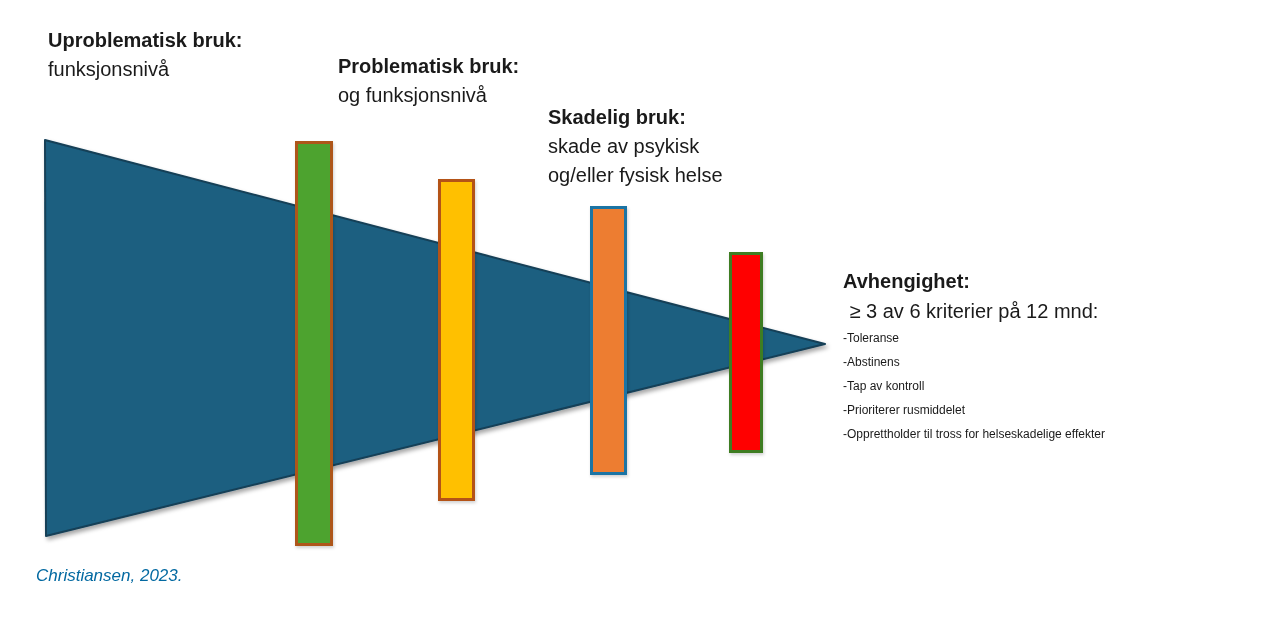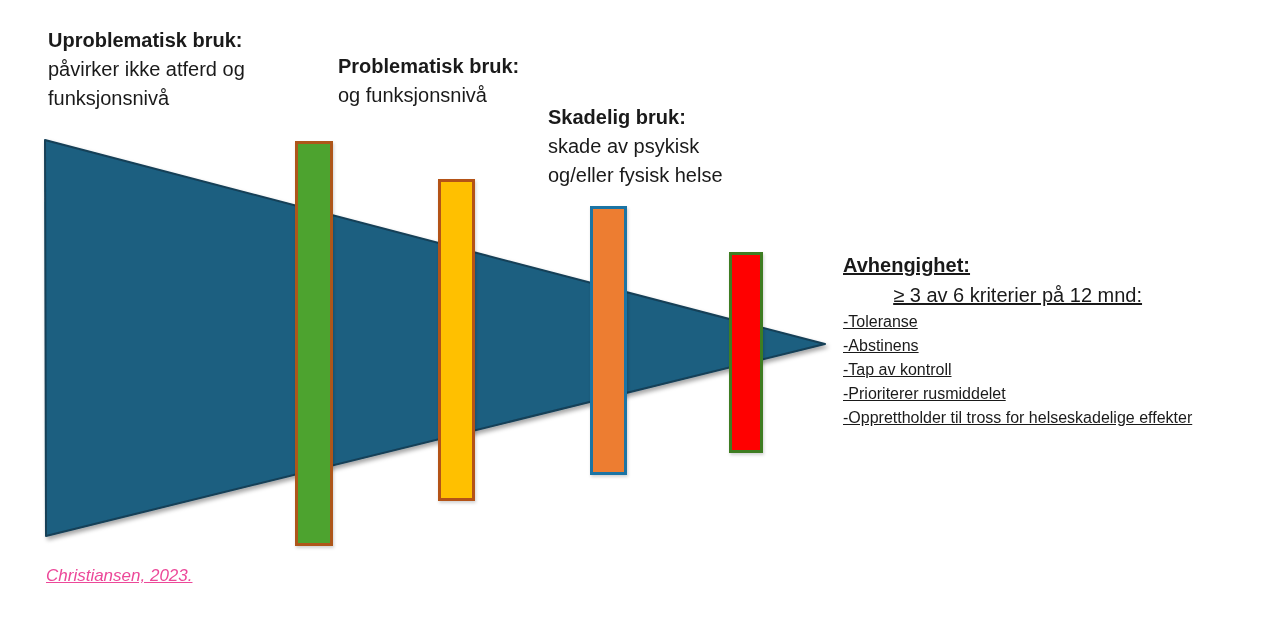--- a/index.html
+++ b/index.html
@@ -43,41 +43,40 @@
     font-size: 20px;
     line-height: 29px;
     white-space: nowrap;
   }
   .stage-label .stage-title {
     font-weight: bold;
   }
   #label-1 { left: 48px;  top: 26px;  }
   #label-2 { left: 338px; top: 52px;  }
   #label-3 { left: 548px; top: 103px; }
-  #label-4 { left: 843px; top: 250px; text-decoration: underline; }
+  #label-4 { left: 843px; top: 266px; }
 
   #label-4 .stage-title { line-height: 30px; }
   #label-4 .stage-subtitle { line-height: 30px; text-align: center; }
   .criteria-list {
-    font-size: 16px;
+    font-size: 12px;
     line-height: 24px;
   }
   .criteria-item { white-space: nowrap; }
 
   .citations {
     position: absolute;
-    left: 46px;
+    left: 36px;
     top: 563px;
     z-index: 3;
     font-style: italic;
     font-size: 17px;
     line-height: 25px;
-    color: #ec4899;
+    color: #0369a1;
     white-space: nowrap;
-    text-decoration: underline;
   }
 </style>
 </head>
 <body>
 
 <div id="canvas">
 
   <svg id="funnel-svg">
     <defs>
       <filter id="tri-shadow" x="-10%" y="-10%" width="130%" height="130%">
@@ -87,21 +86,20 @@
     <polygon stroke-width="2" stroke-linejoin="round" filter="url(#tri-shadow)" points="45,140 825,344 46,536" fill="#1B5E80" stroke="#143F57"></polygon>
   </svg>
 
   <div id="bar-green" class="stage-bar" style="background: rgb(77, 163, 47); border-color: rgb(174, 86, 26);"></div>
   <div id="bar-yellow" class="stage-bar" style="background: rgb(255, 192, 0); border-color: rgb(180, 83, 23);"></div>
   <div id="bar-orange" class="stage-bar" style="background: rgb(237, 125, 49); border-color: rgb(27, 116, 164);"></div>
   <div id="bar-red" class="stage-bar" style="background: rgb(255, 0, 0); border-color: rgb(62, 125, 34);"></div>
 
   <div id="label-1" class="stage-label">
     <div class="stage-title">Uproblematisk bruk:</div>
-    <div class="stage-line">påvirker ikke atferd og</div>
     <div class="stage-line">funksjonsnivå</div>
   </div>
 
   <div id="label-2" class="stage-label">
     <div class="stage-title">Problematisk bruk:</div>
     <div class="stage-line">og funksjonsnivå</div>
   </div>
 
   <div id="label-3" class="stage-label">
     <div class="stage-title">Skadelig bruk:</div>

